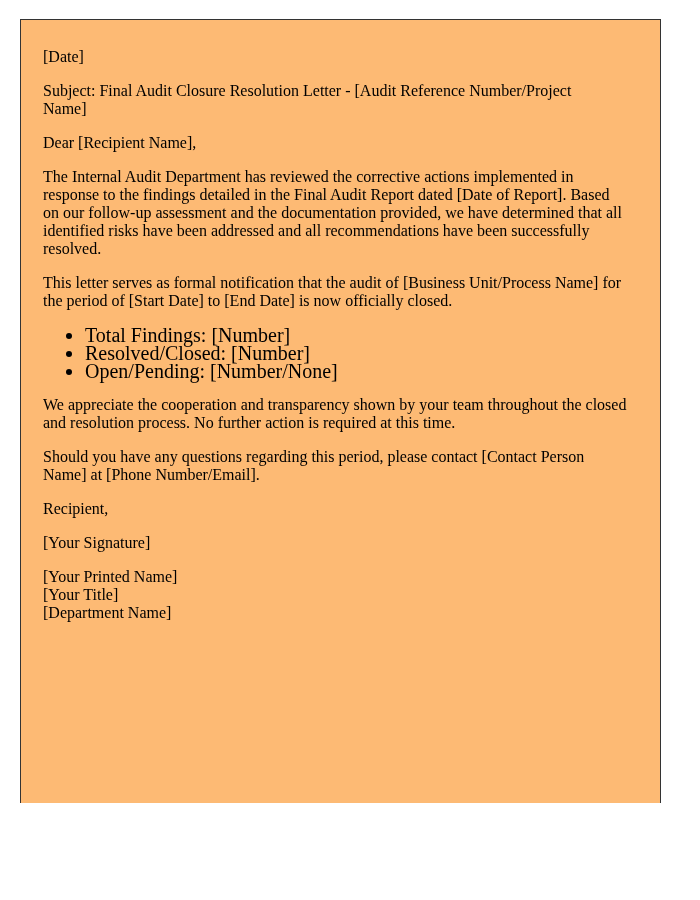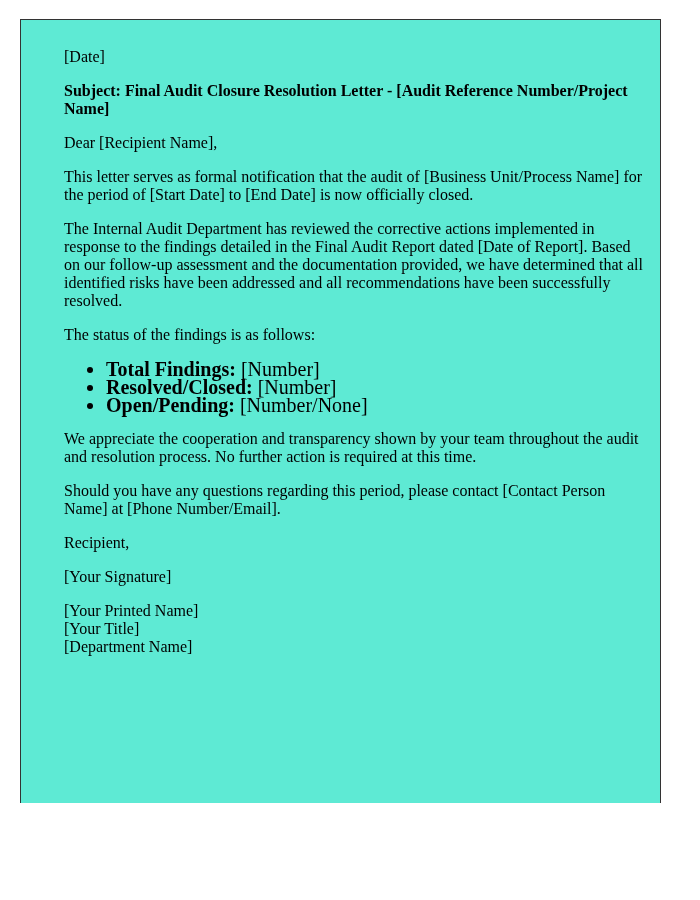--- a/index.html
+++ b/index.html
@@ -17,31 +17,31 @@
   }
   .page {
     position: absolute;
     left: 20px;
     top: 19px;
     width: 641px;
     height: 784px;
     box-sizing: border-box;
     border: 1.5px solid #333333;
     border-bottom: none;
-    padding: 12px 28px 0 43px;
+    padding: 12px 28px 0 22px;
     overflow: hidden;
-    background: #5eead4;
+    background: #fdba74;
   }
   .page p {
     margin: 16px 0;
     font-size: 16px;
     line-height: 18px;
     white-space: pre;
   }
-  .bold { font-weight: bold; }
+  .bold { font-weight: normal; }
   ul.findings {
     margin: 16px 0;
     padding-left: 42px;
     list-style: disc;
   }
   ul.findings li {
     font-size: 20px;
     line-height: 18px;
     white-space: pre;
   }
@@ -52,38 +52,37 @@
 <div class="page">
 
   <p>[Date]</p>
 
 
   <p class="bold">Subject: Final Audit Closure Resolution Letter - [Audit Reference Number/Project
 Name]</p>
 
   <p>Dear [Recipient Name],</p>
 
-  <p>This letter serves as formal notification that the audit of [Business Unit/Process Name] for
-the period of [Start Date] to [End Date] is now officially closed.</p>
-
   <p>The Internal Audit Department has reviewed the corrective actions implemented in
 response to the findings detailed in the Final Audit Report dated [Date of Report]. Based
 on our follow-up assessment and the documentation provided, we have determined that all
 identified risks have been addressed and all recommendations have been successfully
 resolved.</p>
 
-  <p>The status of the findings is as follows:</p>
+  <p>This letter serves as formal notification that the audit of [Business Unit/Process Name] for
+the period of [Start Date] to [End Date] is now officially closed.</p>
+
 
   <ul class="findings">
     <li><span class="bold">Total Findings:</span><span> [Number]</span></li>
     <li><span class="bold">Resolved/Closed:</span><span> [Number]</span></li>
     <li><span class="bold">Open/Pending:</span><span> [Number/None]</span></li>
   </ul>
 
-  <p>We appreciate the cooperation and transparency shown by your team throughout the audit
+  <p>We appreciate the cooperation and transparency shown by your team throughout the closed
 and resolution process. No further action is required at this time.</p>
 
   <p>Should you have any questions regarding this period, please contact [Contact Person
 Name] at [Phone Number/Email].</p>
 
   <p>Recipient,</p>
 
   <p>[Your Signature]</p>
 
   <p>[Your Printed Name]

